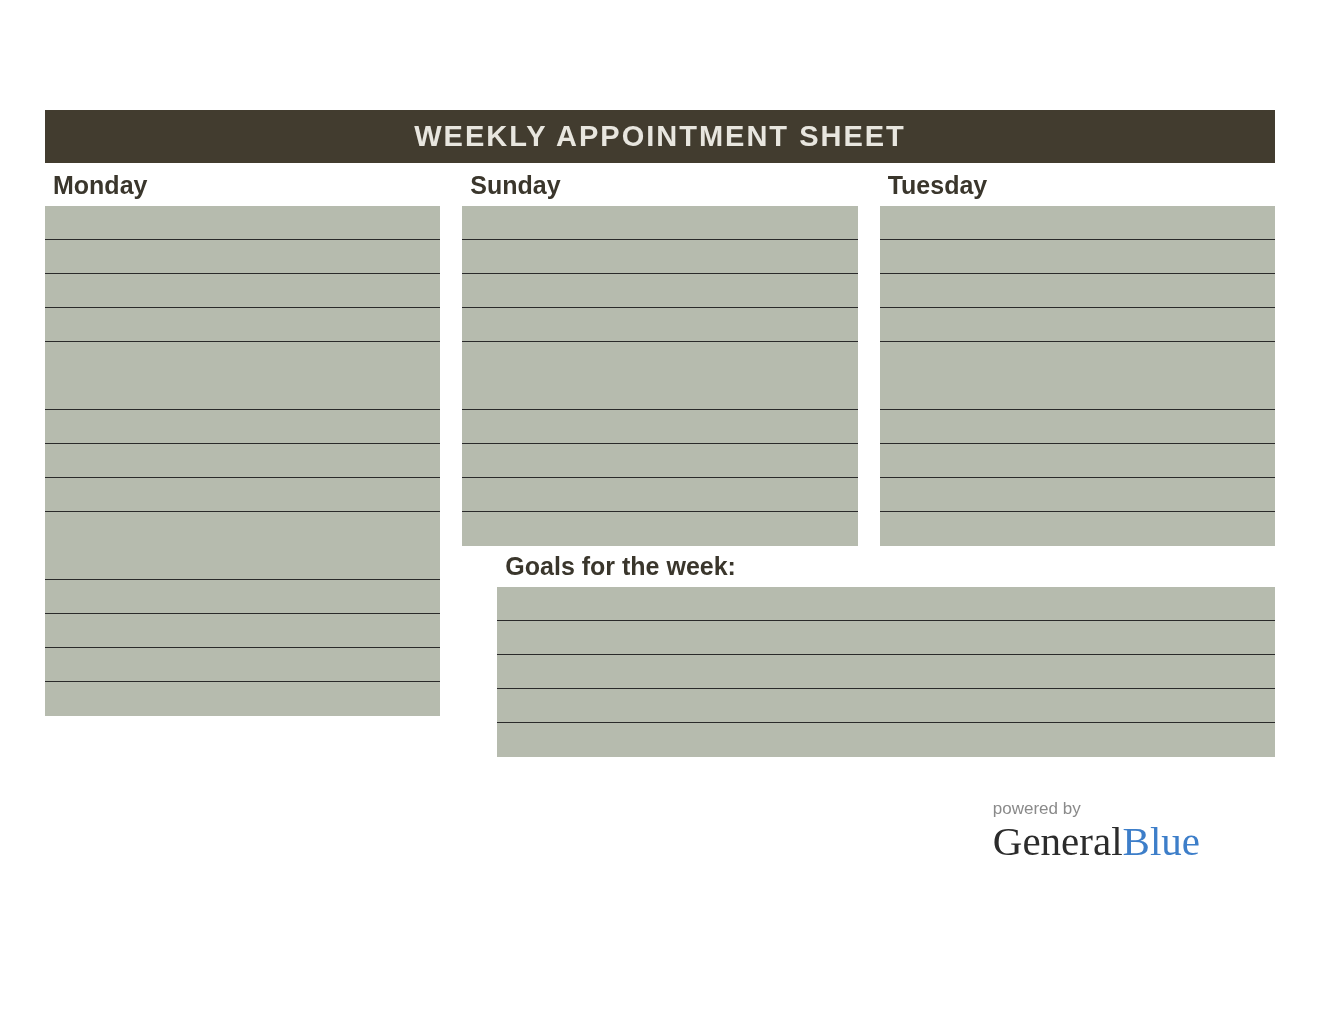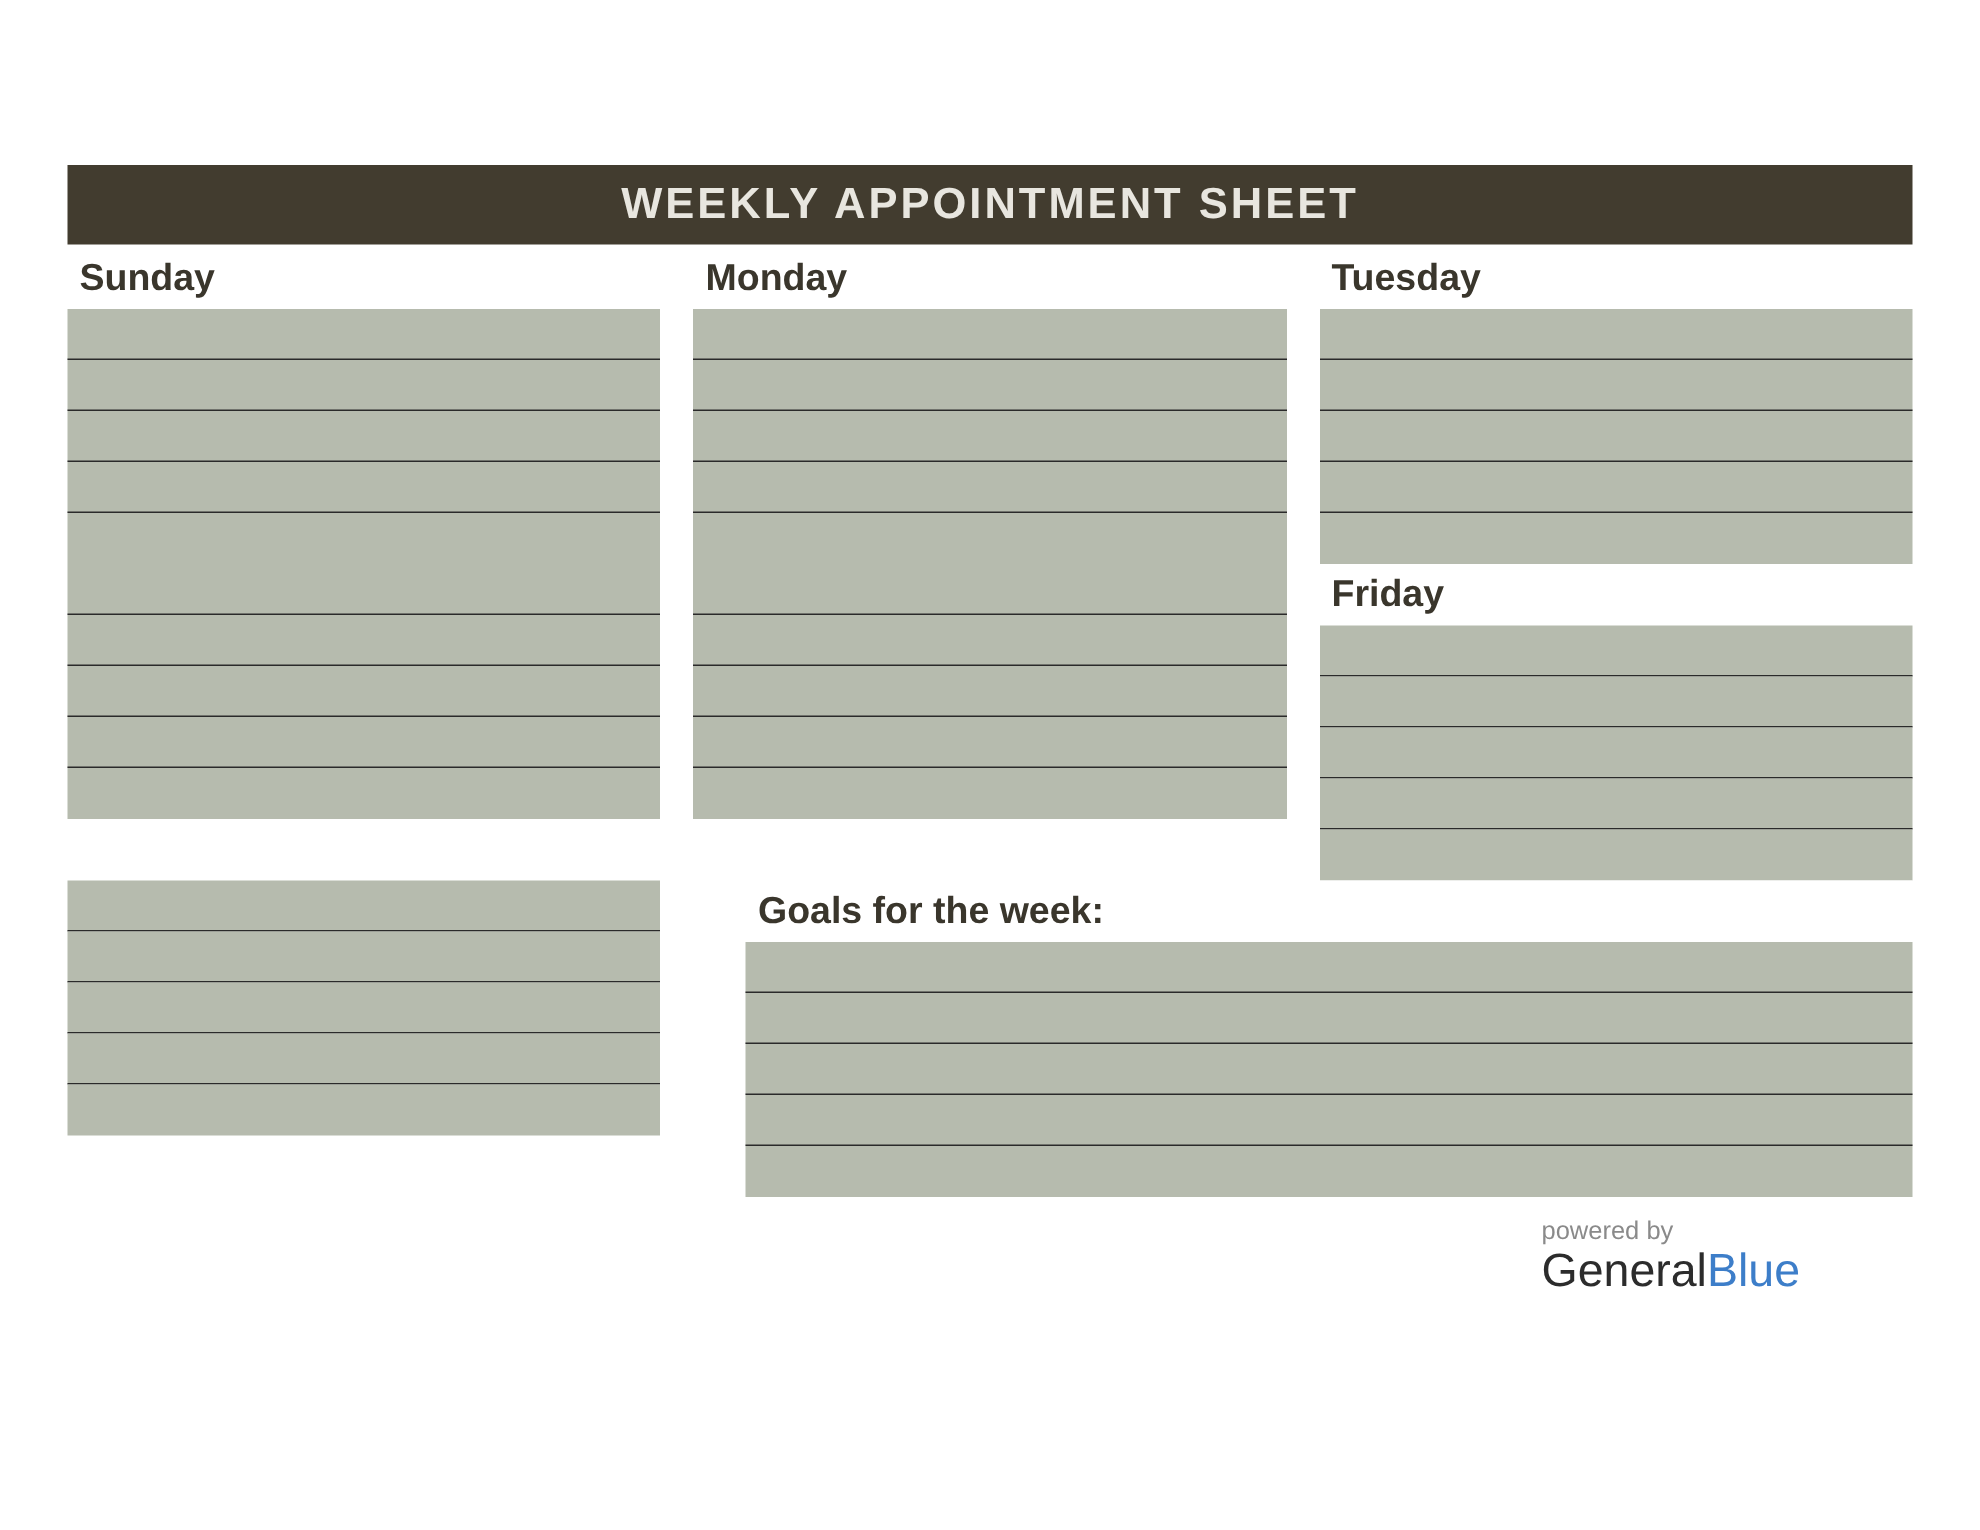--- a/index.html
+++ b/index.html
@@ -65,53 +65,53 @@
       position: absolute;
       bottom: 155px;
       right: 120px;
     }
     .powered-by {
       color: #8a8a8a;
       font-size: 17px;
       margin-bottom: -2px;
     }
     .brand {
-      font-size: 31px;
+      font-size: 41px;
       font-weight: 400;
-      font-family: Liberation Sans, sans-serif;
+      font-family: Liberation Serif, serif;
     }
     .brand-dark {
       color: #2c2c2c;
     }
     .brand-blue {
       color: #3d7ec9;
       font-weight: 300;
     }
   </style>
 </head>
 <body>
 
 <div class="sheet-container">
   <div class="title-bar">WEEKLY APPOINTMENT SHEET</div>
 
   <div class="grid">
 
     <div class="day-block">
-      <div class="day-label">Sunday</div>
+      <div class="day-label">Monday</div>
       <div class="lines">
         <div class="line-row"></div>
         <div class="line-row"></div>
         <div class="line-row"></div>
         <div class="line-row"></div>
         <div class="line-row"></div>
       </div>
     </div>
 
     <div class="day-block">
-      <div class="day-label">Monday</div>
+      <div class="day-label">Sunday</div>
       <div class="lines">
         <div class="line-row"></div>
         <div class="line-row"></div>
         <div class="line-row"></div>
         <div class="line-row"></div>
         <div class="line-row"></div>
       </div>
     </div>
 
     <div class="day-block">
@@ -139,21 +139,20 @@
       <div class="lines">
         <div class="line-row"></div>
         <div class="line-row"></div>
         <div class="line-row"></div>
         <div class="line-row"></div>
         <div class="line-row"></div>
       </div>
     </div>
 
     <div class="day-block">
-      <div class="day-label">Friday</div>
       <div class="lines">
         <div class="line-row"></div>
         <div class="line-row"></div>
         <div class="line-row"></div>
         <div class="line-row"></div>
         <div class="line-row"></div>
       </div>
     </div>
 
     <div class="day-block">

